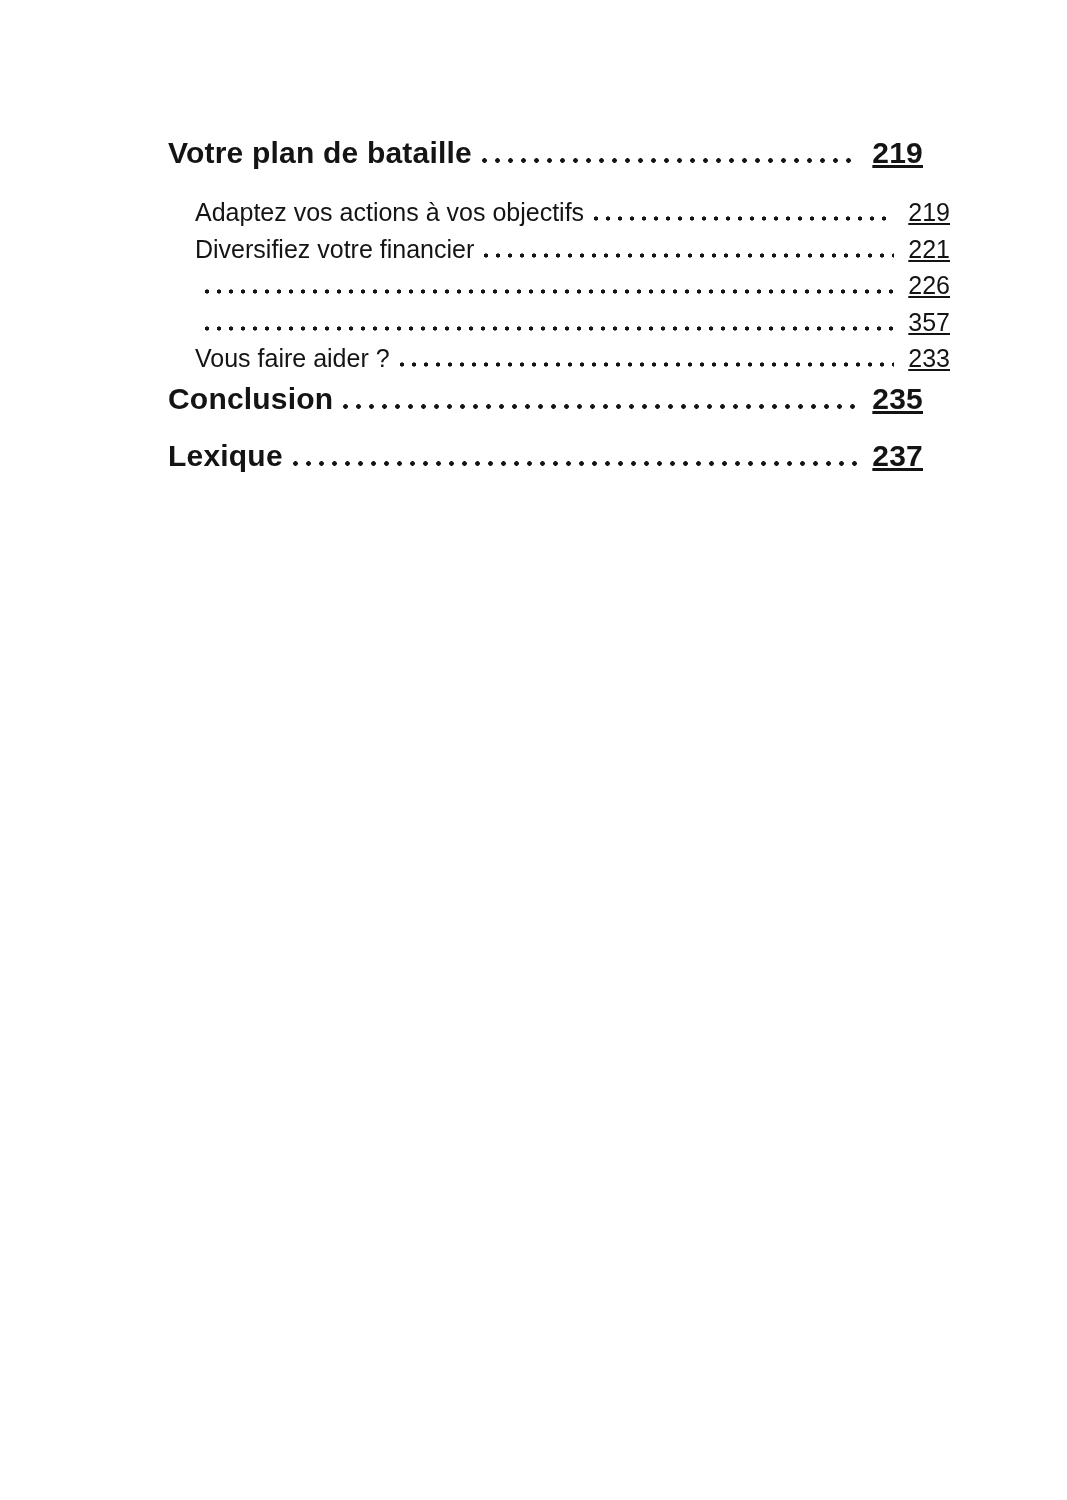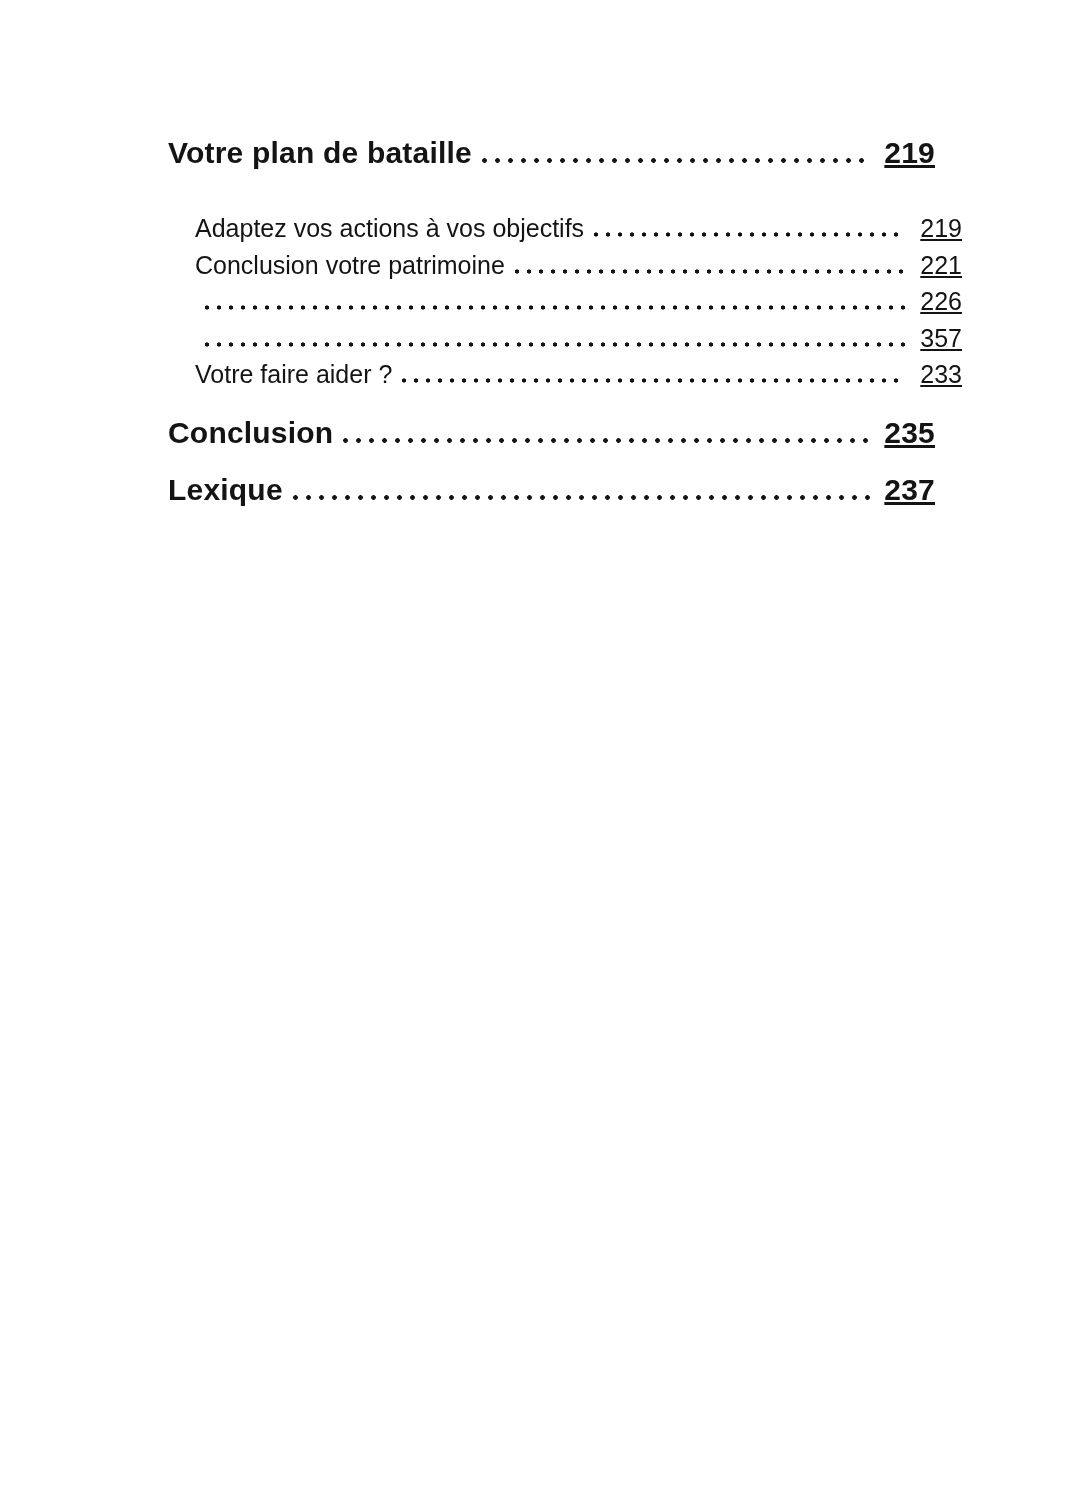--- a/index.html
+++ b/index.html
@@ -11,25 +11,25 @@
     height: 1500px;
     position: relative;
     background: #ffffff;
     color: #141414;
     font-family: "Liberation Sans", "DejaVu Sans", sans-serif;
     overflow: hidden;
   }
   .toc {
     position: absolute;
     left: 168px;
-    right: 132px;
+    right: 144px;
     top: 131px;
   }
   .toc-section { margin: 0; }
-  .toc-section:nth-child(2) { margin-top: 18px; }
+  .toc-section:nth-child(2) { }
   .toc-section:nth-child(3) { margin-top: 13px; }
 
   .toc-row {
     display: flex;
     align-items: baseline;
     width: 100%;
   }
   .chapter-row {
     font-size: 30px;
     line-height: 44px;
@@ -55,21 +55,21 @@
   .leader-bold {
     background-image: radial-gradient(circle at 50% 50%, #141414 2.1px, rgba(0,0,0,0) 2.5px);
     background-size: 13px 5px;
   }
   .leader-thin {
     background-image: radial-gradient(circle at 50% 50%, #141414 1.9px, rgba(0,0,0,0) 2.3px);
     background-size: 12px 5px;
   }
 
   .page-num { white-space: nowrap; text-decoration: underline; }
-  .items { margin-top: 35px; }
+  .items { margin-top: 19px; }
   .items:empty { display: none; }
 </style>
 </head>
 <body>
 
 <div class="page-surface">
   <nav class="toc">
   <section class="toc-section">
     <div class="toc-row chapter-row">
       <span class="label">Votre plan de bataille</span>
@@ -77,38 +77,38 @@
       <span class="page-num">219</span>
     </div>
     <div class="items">
   <div class="toc-row item-row">
     <span class="label">Adaptez vos actions à vos objectifs</span>
     <span class="leader leader-thin"></span>
     <span class="page-num">219</span>
   </div>
 
   <div class="toc-row item-row">
-    <span class="label">Conclusion votre patrimoine</span>
+    <span class="label">Diversifiez votre financier</span>
     <span class="leader leader-thin"></span>
     <span class="page-num">221</span>
   </div>
 
 
   <div class="toc-row item-row">
     <span class="leader leader-thin"></span>
     <span class="page-num">226</span>
   </div>
 
   <div class="toc-row item-row">
     <span class="leader leader-thin"></span>
     <span class="page-num">357</span>
   </div>
 
   <div class="toc-row item-row">
-    <span class="label">Votre faire aider ?</span>
+    <span class="label">Vous faire aider ?</span>
     <span class="leader leader-thin"></span>
     <span class="page-num">233</span>
   </div>
 </div>
   </section>
 
   <section class="toc-section">
     <div class="toc-row chapter-row">
       <span class="label">Conclusion</span>
       <span class="leader leader-bold"></span>

